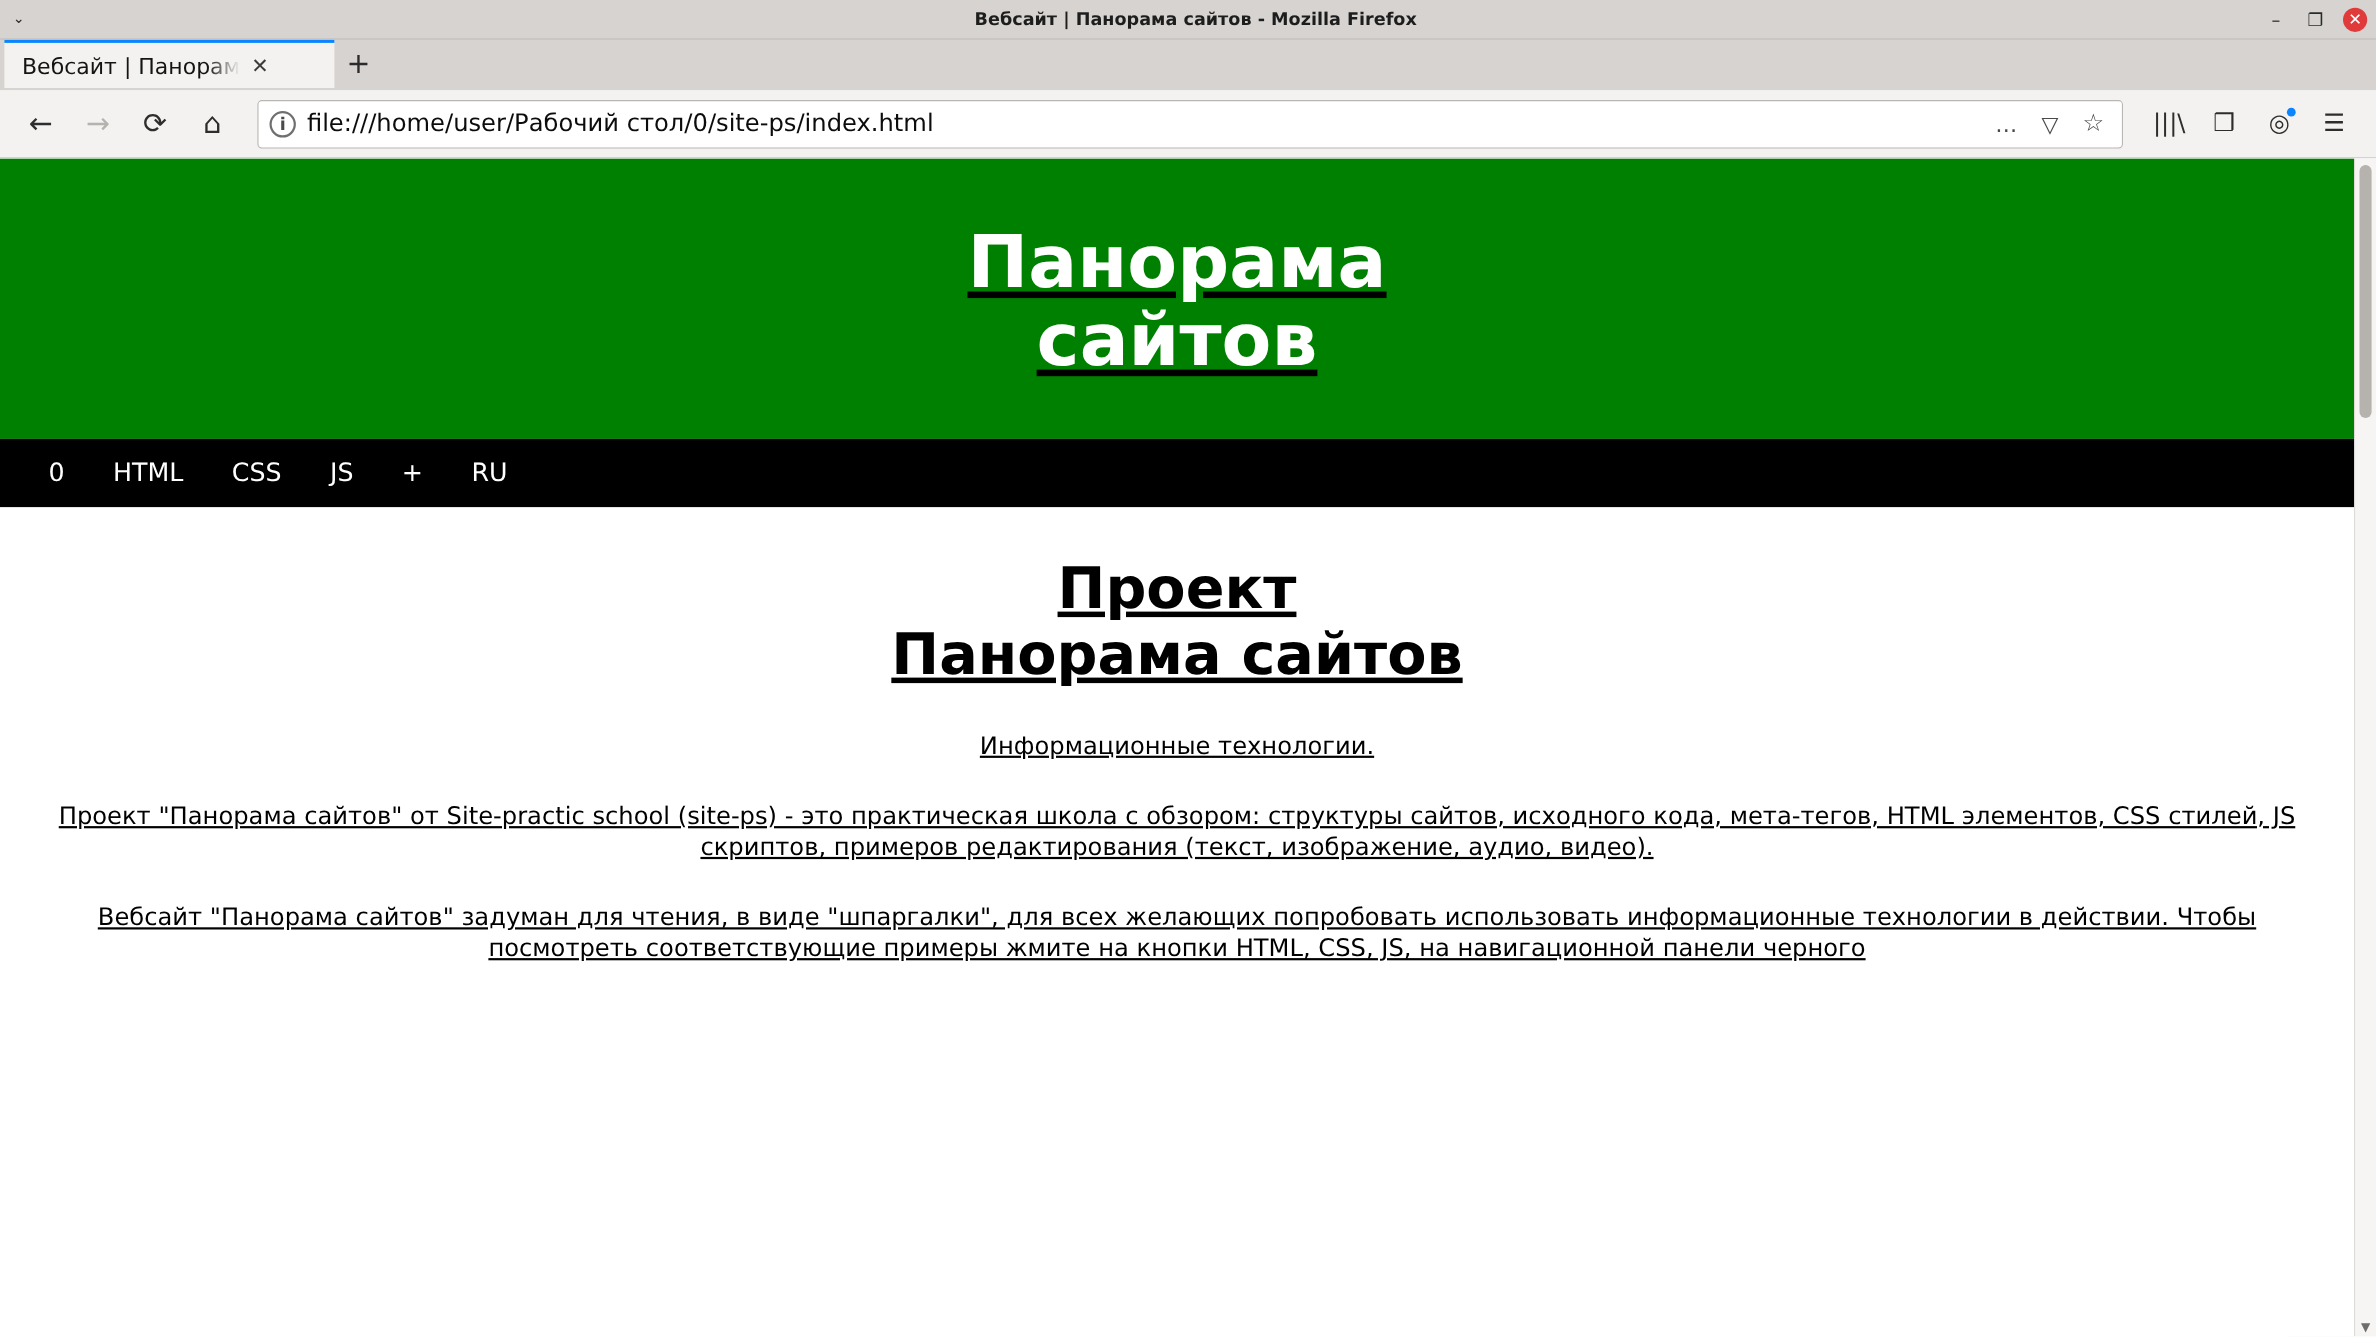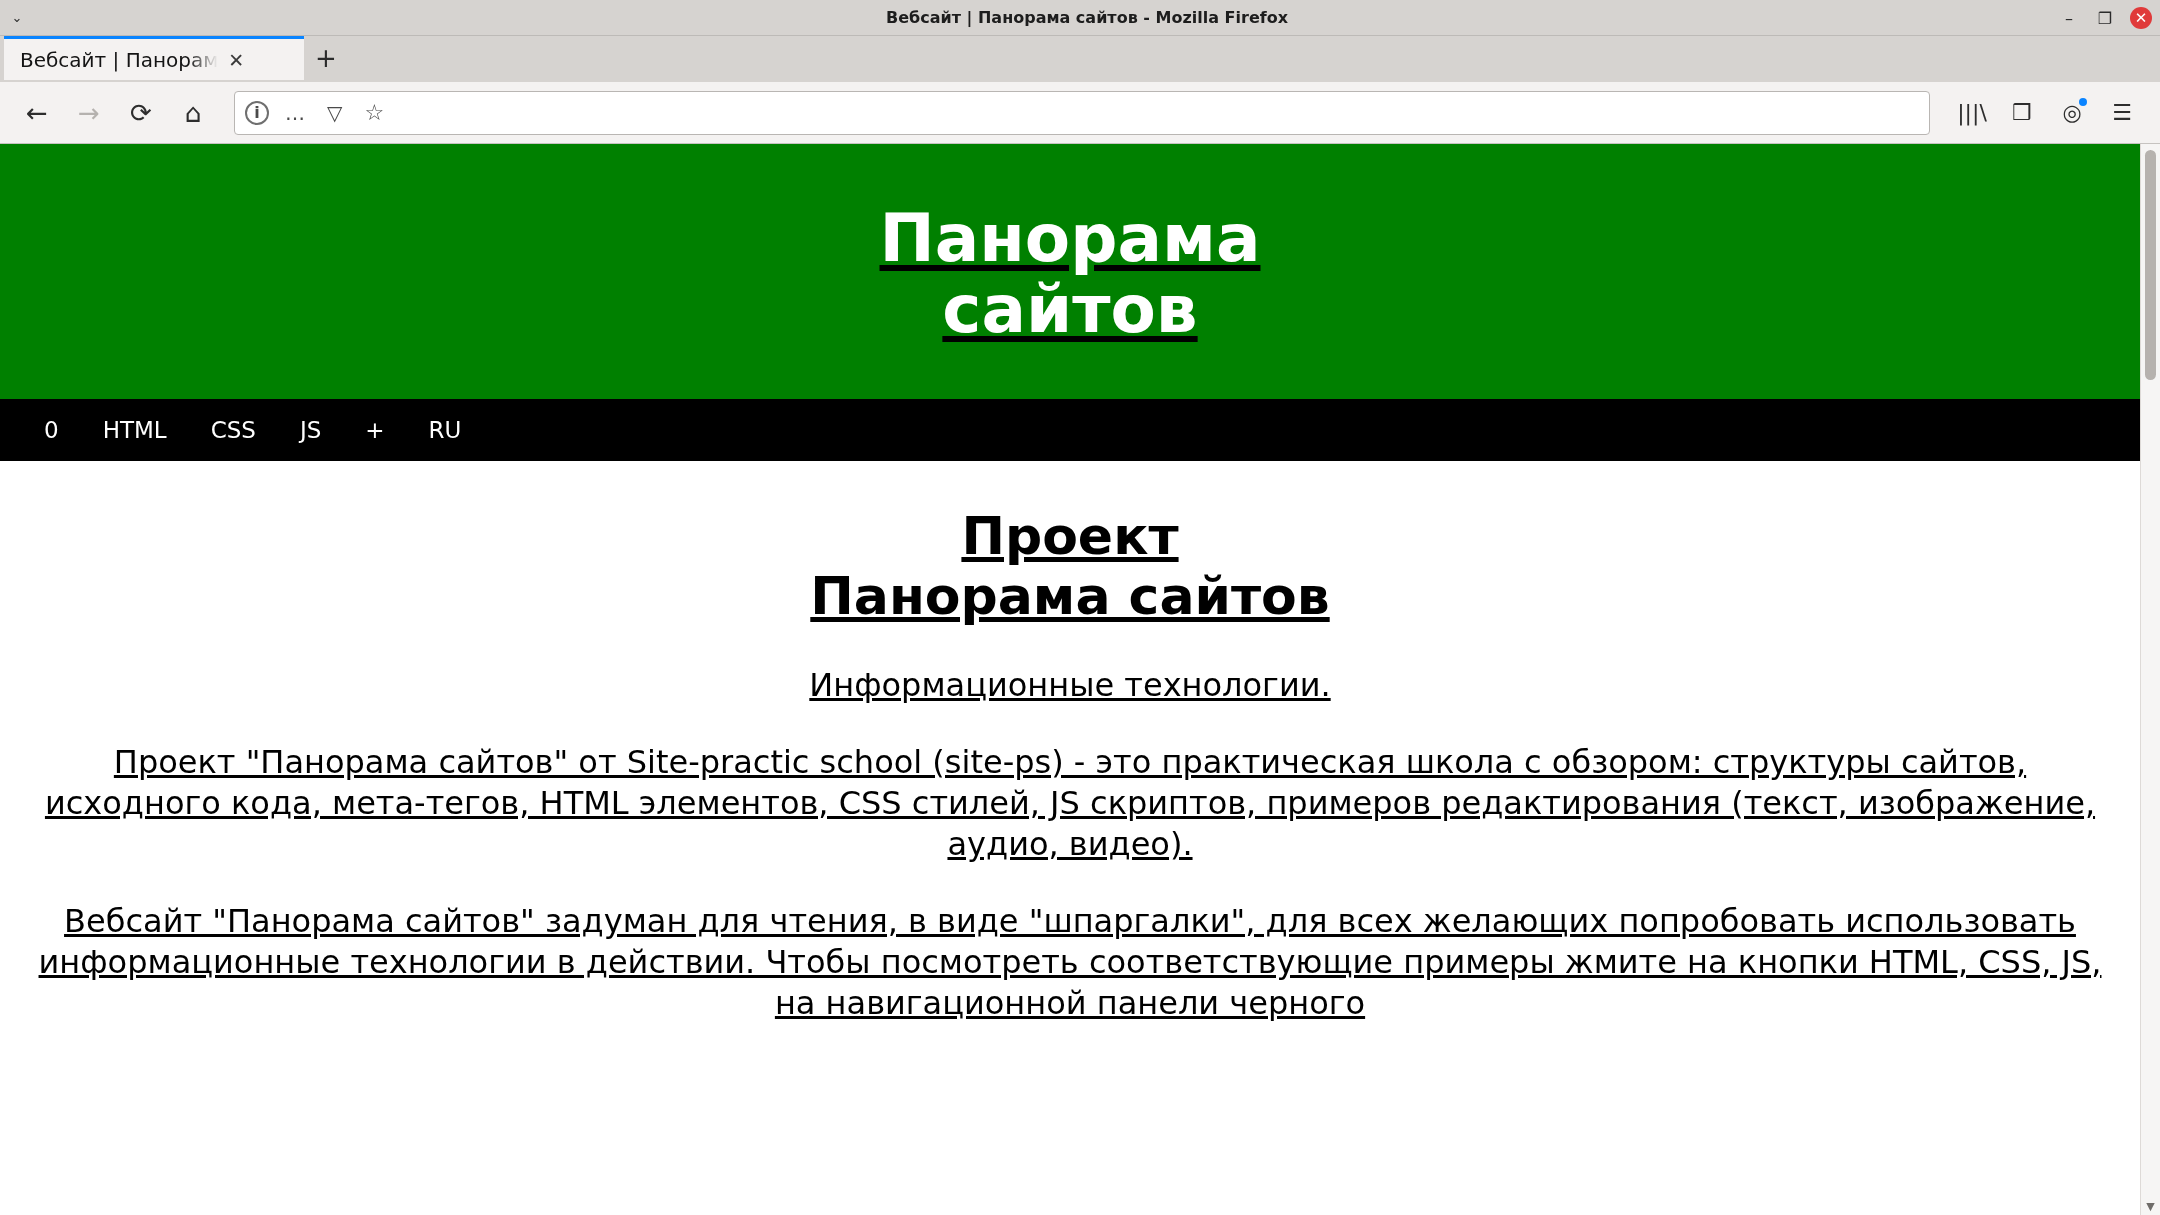--- a/index.html
+++ b/index.html
@@ -186,21 +186,21 @@
   .content h2 {
     margin: 0 0 10px 0;
     font-size: 52px;
     font-weight: bold;
     color: #000000;
     line-height: 1.15;
     white-space: pre-line;
   }
   .content p {
     margin: 36px 0 0 0;
-    font-size: 32px;
+    font-size: 22px;
     color: #000000;
     line-height: 1.28;
   }
   .content p.lead { margin-top: 38px; }
 
   
   .scrollbar {
     width: 20px;
     background: #f6f5f4;
     border-left: 1px solid #dedad7;
@@ -247,20 +247,21 @@
   </div>
 
   <div class="navbar">
     <div class="nav-btn">←</div>
     <div class="nav-btn disabled">→</div>
     <div class="nav-btn">⟳</div>
     <div class="nav-btn">⌂</div>
 
     <div class="urlbar">
       <span class="url-info">i</span>
+      <span class="url-text" placeholder="Поиск или адрес">file:///home/user/Рабочий стол/0/site-ps/index.html</span>
       <span class="url-icon">…</span>
       <span class="url-icon">▽</span>
       <span class="url-icon star">☆</span>
     </div>
 
     <div class="toolbar-right">
       <div class="tb-icon">|||\</div>
       <div class="tb-icon">❒</div>
       <div class="tb-icon">
         <span>◎</span>

